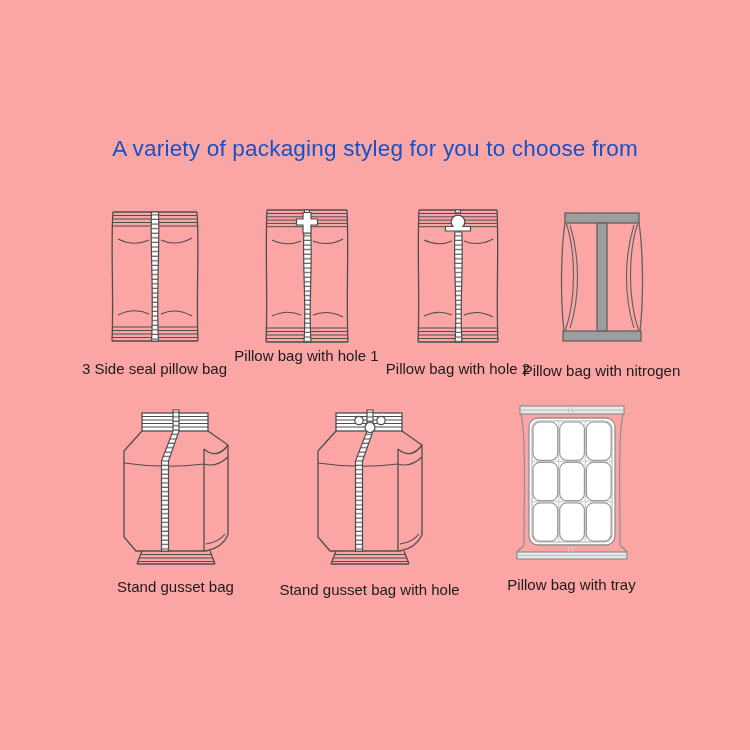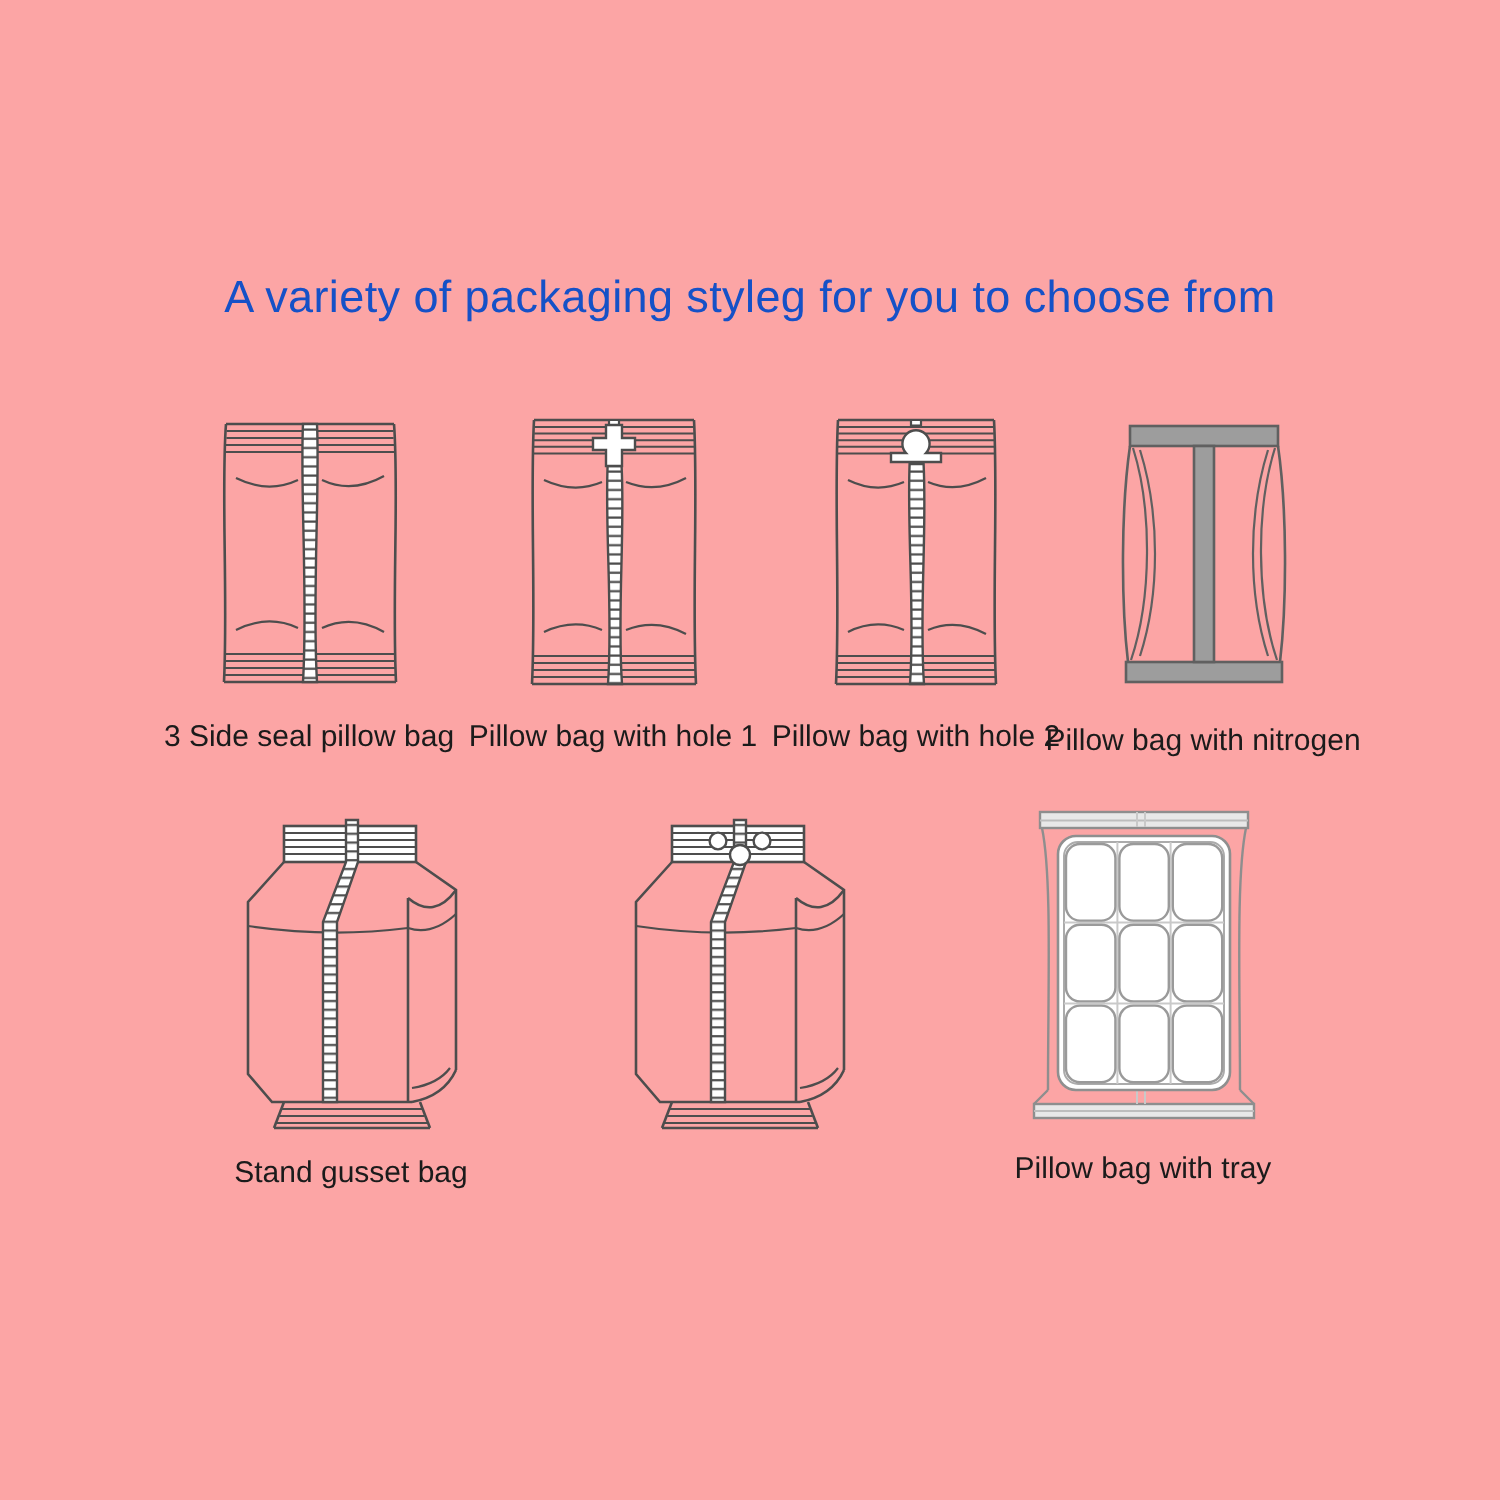--- a/index.html
+++ b/index.html
@@ -11,21 +11,21 @@
   .page-title{
     position:absolute;left:0;top:136px;width:750px;text-align:center;
     font-size:22.5px;color:#1551c7;letter-spacing:0.2px;
   }
   .card{position:absolute;display:flex;flex-direction:column;align-items:center;}
   .card svg{display:block;}
   .caption{
     text-align:center;font-size:15px;color:#1b1b1b;white-space:nowrap;
   }
   .c1{left:57px;top:209px;width:195px;}   .c1 .caption{margin-top:16px;}
-  .c2{left:209px;top:207px;width:195px;}  .c2 .caption{margin-top:15px;text-align:center;}
+  .c2{left:209px;top:207px;width:195px;}  .c2 .caption{margin-top:2px;text-align:center;}
   .c3{left:361px;top:207px;width:194px;}  .c3 .caption{margin-top:15px;}
   .c4{left:514px;top:209px;width:175px;}  .c4 .caption{margin-top:17px;}
   .c5{left:78px;top:407px;width:195px;}   .c5 .caption{margin-top:13px;}
   .c6{left:272px;top:407px;width:195px;}  .c6 .caption{margin-top:16px;}
   .c7{left:474px;top:403px;width:195px;}  .c7 .caption{margin-top:14px;text-align:center;}
 </style>
 </head>
 <body>
 
 <div id="stage">
@@ -223,20 +223,21 @@
             <path d="M24.7,151 H97.3"></path>
             <path d="M23.4,154.5 H98.6"></path>
         </g>
         <path d="M22,157 H100"></path>
       </g>
       <path d="M58,3 L64,3 L64,24 L53.5,54 L53.5,144 L46.5,144 L46.5,54 L58,24 Z" fill="url(#rF)" stroke="#4d4d4d" stroke-width="1.2"></path>
       <circle cx="50" cy="13.5" r="4.2" fill="#ffffff" stroke="#4d4d4d" stroke-width="1.2"></circle>
       <circle cx="72" cy="13.5" r="4.2" fill="#ffffff" stroke="#4d4d4d" stroke-width="1.2"></circle>
       <circle cx="61" cy="20.5" r="5" fill="#ffffff" stroke="#4d4d4d" stroke-width="1.2"></circle>
     </svg>
+    <div class="caption">Stand gusset bag with hole</div>
   </div>
 
   <div class="card c7">
     <svg width="118" height="159" viewBox="0 0 118 159">
       <g fill="none" stroke="#8e8e8e" stroke-width="1.2">
         <rect x="7" y="3" width="104" height="8" fill="#e8e8e8"></rect>
         <path d="M7,7.2 H111" stroke="#bdbdbd" stroke-width="1"></path>
         <path d="M8,11 C13,35 11,90 11,142"></path>
         <path d="M110,11 C105,35 107,90 107,142"></path>
         <path d="M11,142 L4,149"></path>

